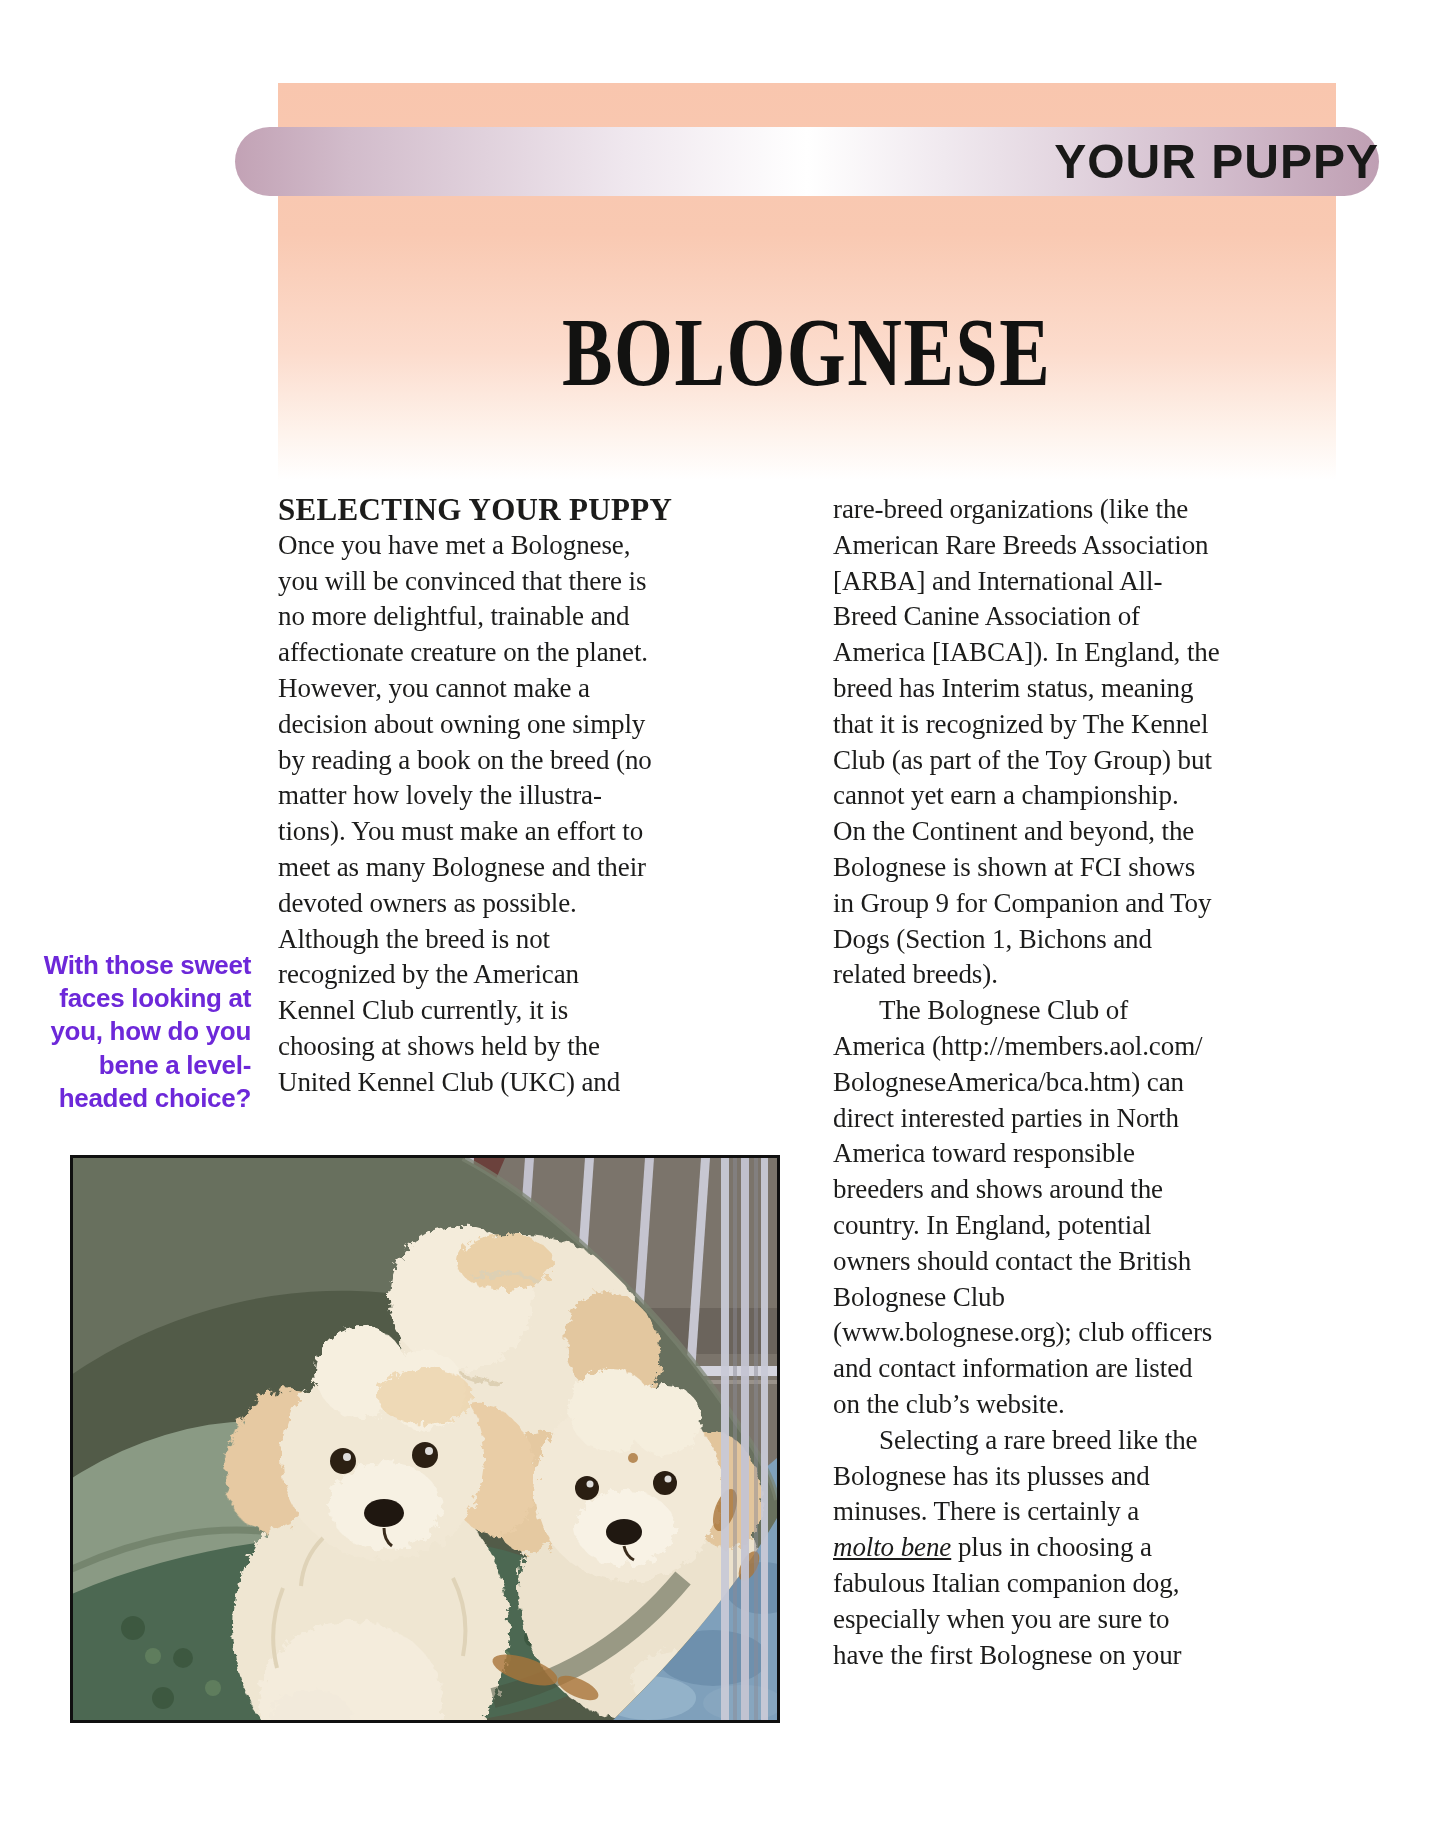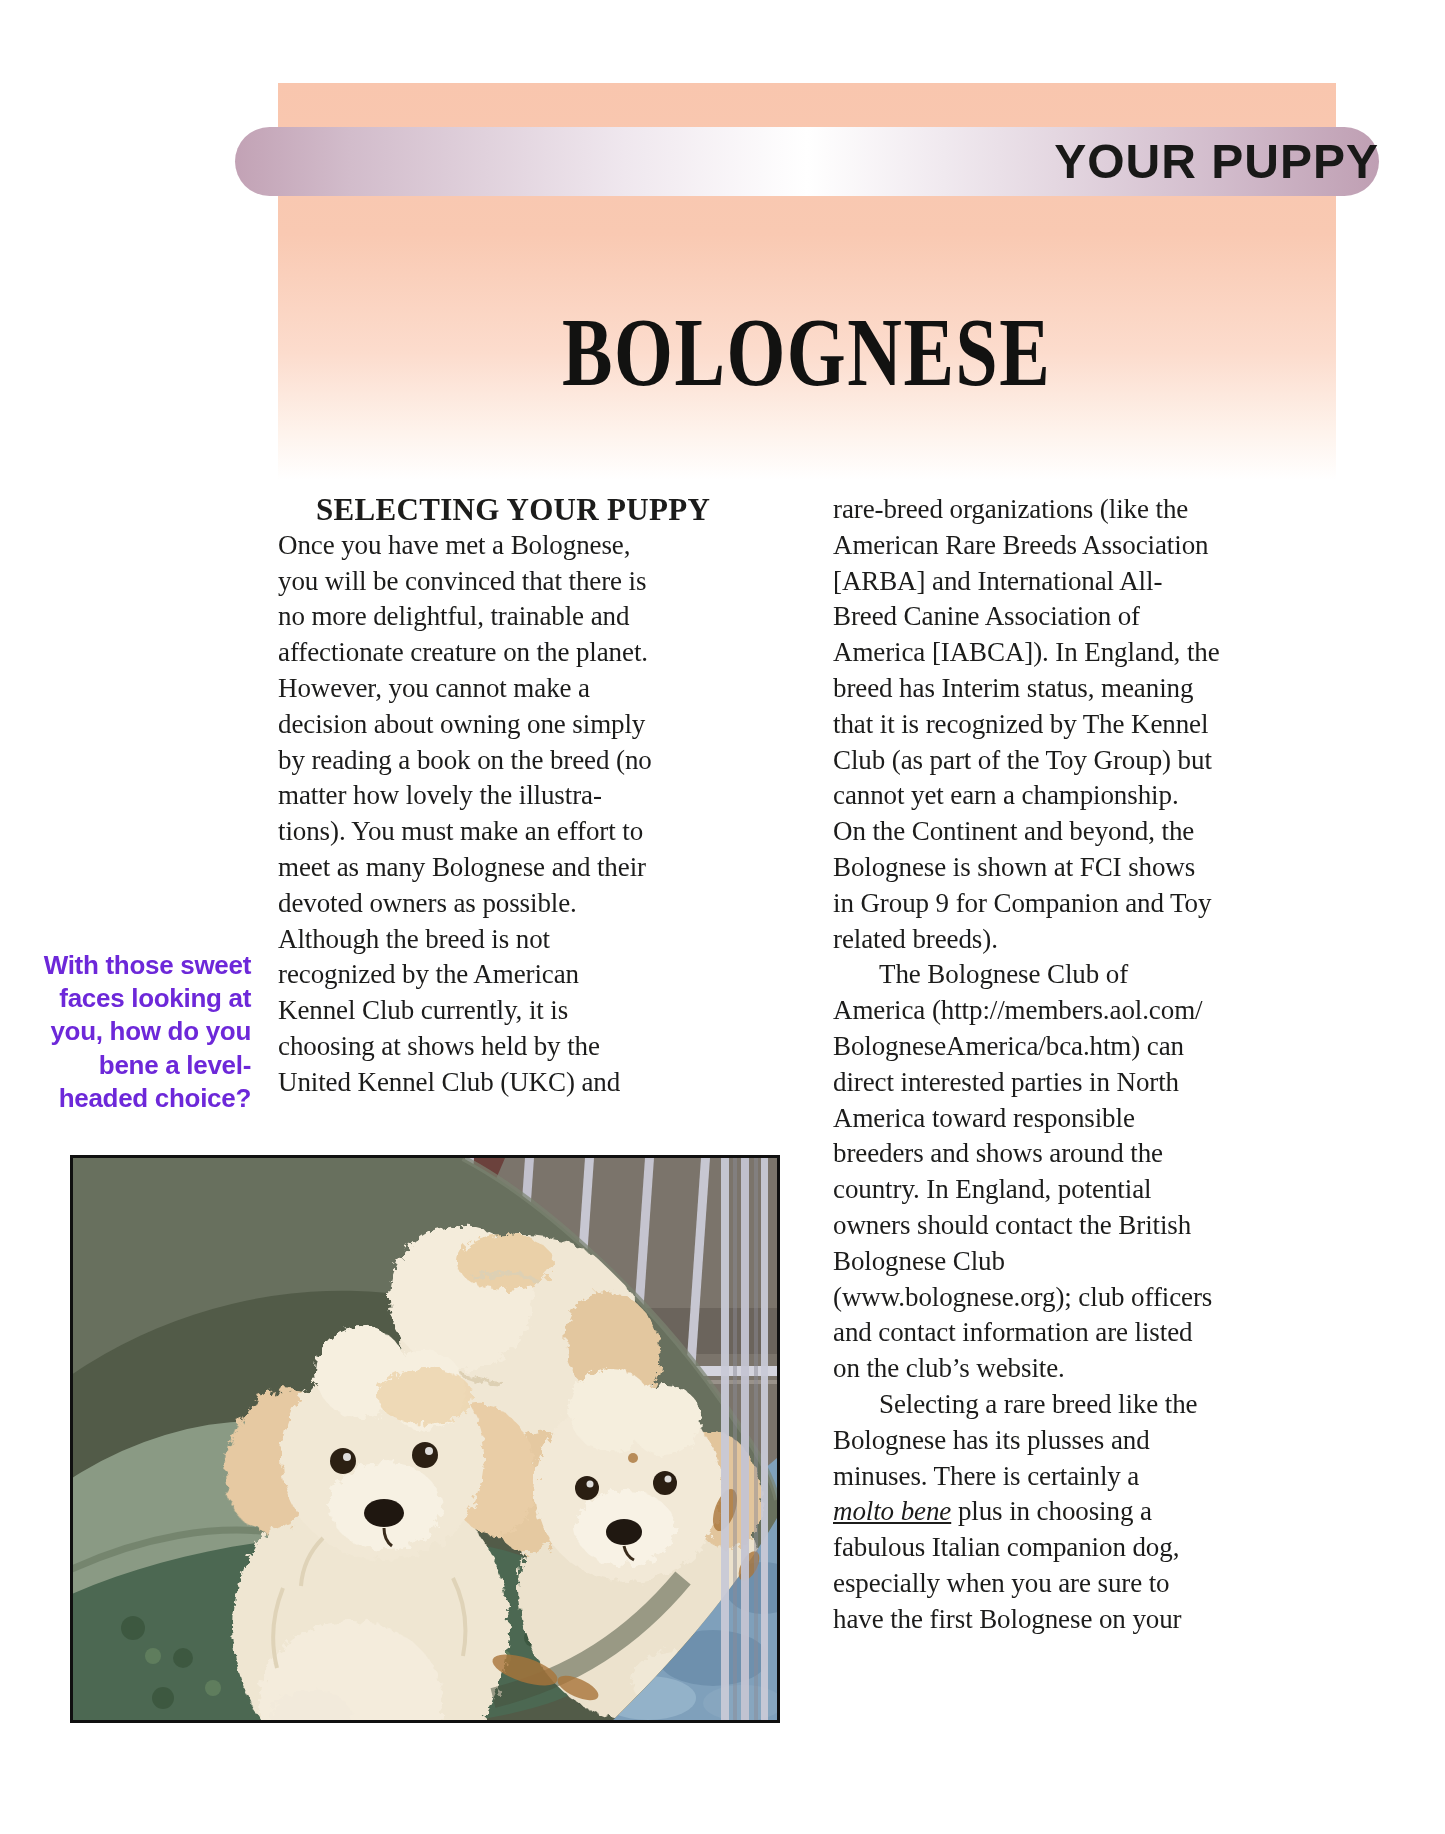--- a/index.html
+++ b/index.html
@@ -15,21 +15,21 @@
   .kicker{font-family:"Liberation Sans", sans-serif;font-weight:700;font-size:48px;
       letter-spacing:1px;color:#191918;}
   .title{position:absolute;left:278px;top:239px;width:1058px;text-align:center;
       font-weight:700;font-size:97px;line-height:1;color:#121211;letter-spacing:2px;}
   .title .squeeze{display:inline-block;transform:scaleX(0.78);transform-origin:50% 50%;}
 
   
   .col{position:absolute;top:492px;}
   .col-left{left:278px;width:452px;}
   .col-right{left:833px;width:512px;}
-  .col-heading{font-weight:700;font-size:31px;line-height:35.8px;letter-spacing:0.3px;white-space:pre;margin-left:38px;}
+  .col-heading{font-weight:700;font-size:31px;line-height:35.8px;letter-spacing:0.3px;white-space:pre;}
   .line{font-size:27px;line-height:35.8px;letter-spacing:-0.1px;white-space:pre;}
   .line.indent{padding-left:46px;}
   .line i{font-style:italic;text-decoration:underline;}
 
   
   .caption{position:absolute;left:41px;top:949px;width:210px;text-align:right;
       font-family:"Liberation Sans", sans-serif;font-weight:700;color:#6d28d9;}
   .caption .line{font-size:26px;line-height:33.2px;letter-spacing:-0.3px;white-space:nowrap;}
 
   
@@ -79,20 +79,21 @@
         <div class="line"><span>[ARBA] and International All-</span></div>
         <div class="line"><span>Breed Canine Association of</span></div>
         <div class="line"><span>America [IABCA]). In England, the</span></div>
         <div class="line"><span>breed has Interim status, meaning</span></div>
         <div class="line"><span>that it is recognized by The Kennel</span></div>
         <div class="line"><span>Club (as part of the Toy Group) but</span></div>
         <div class="line"><span>cannot yet earn a championship.</span></div>
         <div class="line"><span>On the Continent and beyond, the</span></div>
         <div class="line"><span>Bolognese is shown at FCI shows</span></div>
         <div class="line"><span>in Group 9 for Companion and Toy</span></div>
+        <div class="line"><span>Dogs (Section 1, Bichons and</span></div>
         <div class="line"><span>related breeds).</span></div>
         <div class="line indent"><span>The Bolognese Club of</span></div>
         <div class="line"><span>America (http://members.aol.com/</span></div>
         <div class="line"><span>BologneseAmerica/bca.htm) can</span></div>
         <div class="line"><span>direct interested parties in North</span></div>
         <div class="line"><span>America toward responsible</span></div>
         <div class="line"><span>breeders and shows around the</span></div>
         <div class="line"><span>country. In England, potential</span></div>
         <div class="line"><span>owners should contact the British</span></div>
         <div class="line"><span>Bolognese Club</span></div>

